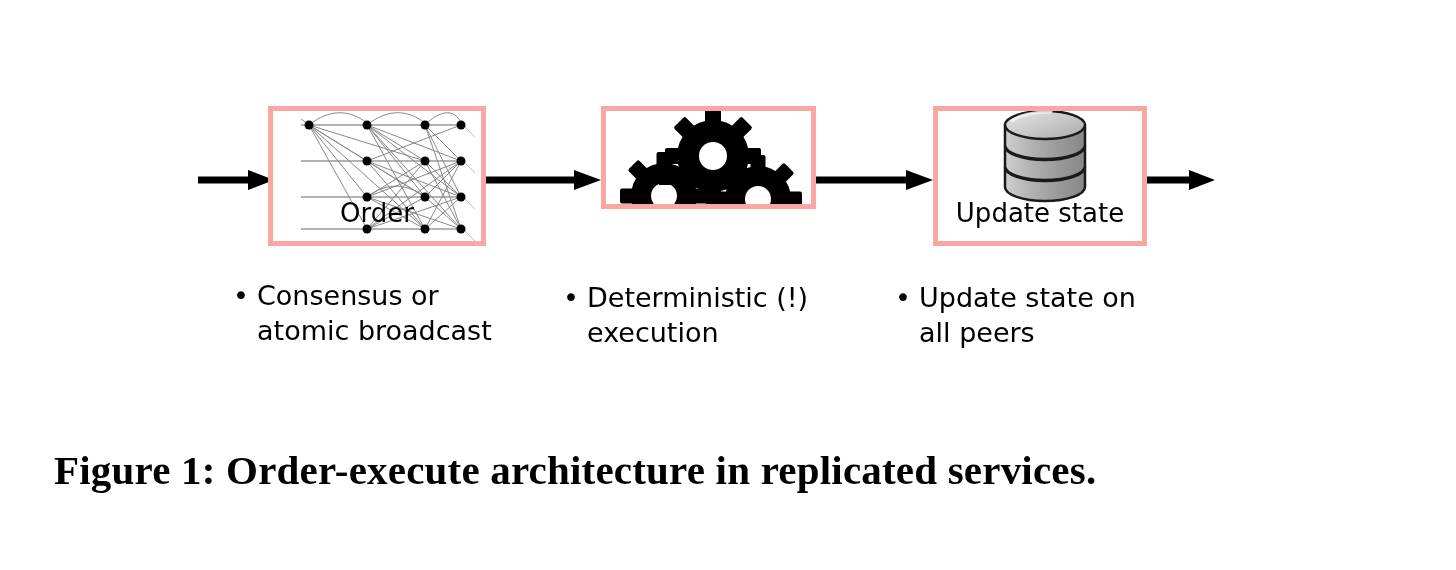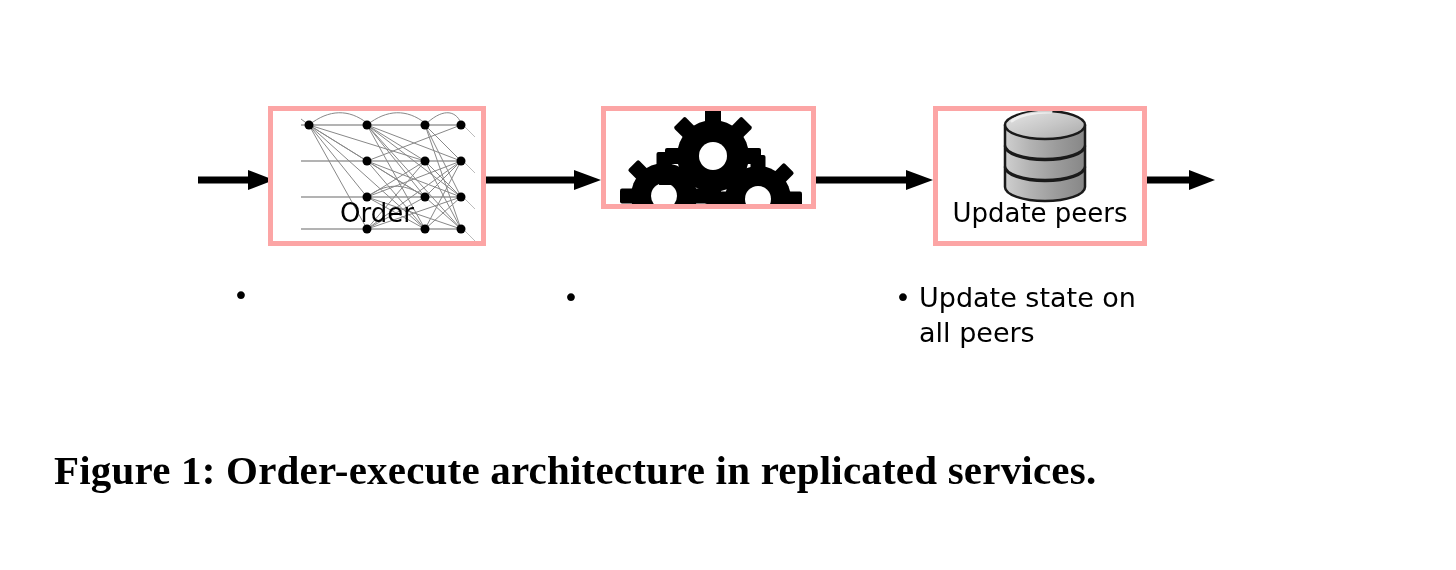--- a/index.html
+++ b/index.html
@@ -269,37 +269,41 @@
 
           <path d="M-40,21 L-40,41 A40,14 0 0 0 40,41 L40,21 Z" fill="url(#dbGrad)" stroke="#1a1a1a" stroke-width="2.5" stroke-linejoin="round"></path>
           <ellipse cx="0" cy="21" rx="40" ry="14" fill="url(#dbTop)" stroke="#1a1a1a" stroke-width="2.5"></ellipse>
 
           <path d="M-40,0 L-40,20 A40,14 0 0 0 40,20 L40,0 Z" fill="url(#dbGrad)" stroke="#1a1a1a" stroke-width="2.5" stroke-linejoin="round"></path>
           <ellipse cx="0" cy="0" rx="40" ry="14" fill="url(#dbTop)" stroke="#1a1a1a" stroke-width="2.5"></ellipse>
           <path d="M-33,-4 A40,14 0 0 1 6,-13" fill="none" stroke="#f2f2f2" stroke-width="3" stroke-linecap="round" opacity="0.85"></path>
         </g>
       </svg>
     </div>
-    <div class="stage-label">Update peers</div>
+    <div class="stage-label">Update state</div>
   </div>
 
   <svg class="arrow" style="left:1147px; top:167px; width:68px; height:26px;" viewBox="0 0 68 26" xmlns="http://www.w3.org/2000/svg">
     <line x1="0" y1="13" x2="50" y2="13" stroke="#000" stroke-width="7"></line>
     <polygon points="42,3 68,13 42,23" fill="#000"></polygon>
   </svg>
 
   <div class="bullet-group" style="left:233px; top:278px; width:320px;">
     <div class="bullet-row">
       <span class="bullet-dot">•</span>
+      <span class="bullet-text">Consensus or
+atomic broadcast</span>
     </div>
   </div>
 
   <div class="bullet-group" style="left:563px; top:280px; width:300px;">
     <div class="bullet-row">
       <span class="bullet-dot">•</span>
+      <span class="bullet-text">Deterministic (!)
+execution</span>
     </div>
   </div>
 
   <div class="bullet-group" style="left:895px; top:280px; width:300px;">
     <div class="bullet-row">
       <span class="bullet-dot">•</span>
       <span class="bullet-text">Update state on
 all peers</span>
     </div>
   </div>

